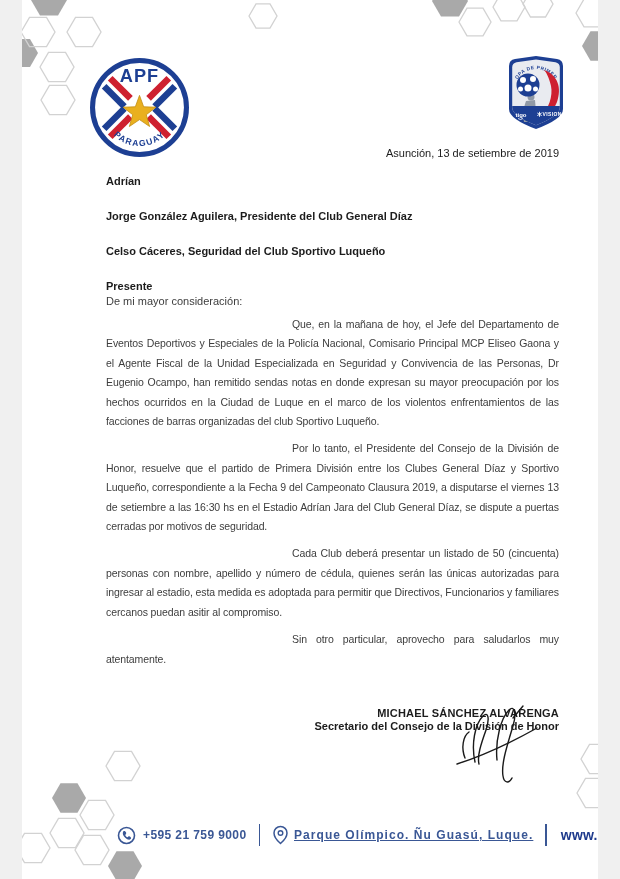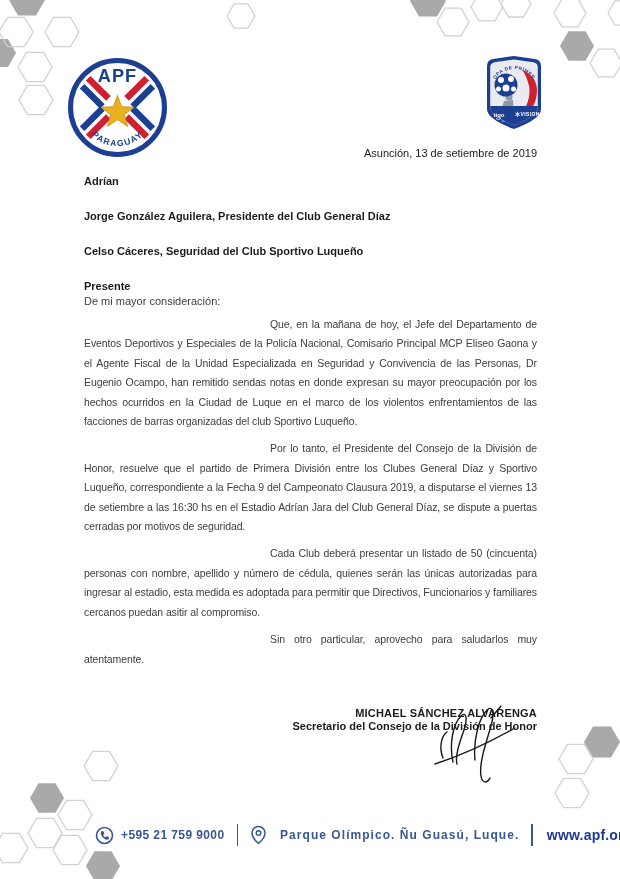--- a/index.html
+++ b/index.html
@@ -3,42 +3,42 @@
 <meta charset="utf-8">
 <style>
   :root{
     --navy:#1e3c8c; --crest-blue:#1d3f93; --red:#ce2030; --gold:#e9b01f; --gold-dark:#c28d12;
     --footer-text:#3a5795; --website-text:#1e3a8c; --body-text:#3d3d3d; --heading-text:#1c1c1c;
     --hex-gray:#a9a9a9; --hex-outline:#d2d2d2; --shield-silver:#e9ebf0; --silhouette-gray:#9099a6;
   }
   *{margin:0;padding:0;box-sizing:border-box;}
   html,body{background:#f0f0f0;}
   body{font-family:"Liberation Sans","DejaVu Sans",sans-serif;}
-  .page{position:relative;width:620px;height:879px;background:#ffffff;overflow:hidden;margin:0 auto;}
+  .page{position:relative;width:576px;height:879px;background:#ffffff;overflow:hidden;margin:0 auto;}
   .hex-layer{position:absolute;inset:0;pointer-events:none;}
   .hex-fill{fill:var(--hex-gray);}
   .hex-line{fill:none;stroke:var(--hex-outline);stroke-width:1.3;}
   .apf-logo{position:absolute;left:67px;top:57px;width:101px;height:101px;}
   .copa-logo{position:absolute;left:484px;top:55px;width:60px;height:75px;}
   .content{position:absolute;left:84px;top:0;width:453px;}
   .date-line{margin-top:147px;text-align:right;font-size:11px;font-weight:normal;color:var(--heading-text);line-height:12px;}
   .head-line{margin-top:24px;font-size:11px;font-weight:bold;color:var(--heading-text);line-height:11px;}
   .head-line.first{margin-top:17px;}
   .presente span{text-underline-offset:2px;}
   .salutation{margin-top:4px;font-size:11px;color:var(--body-text);line-height:11px;}
   .body-par{margin-top:8px;font-size:10.5px;letter-spacing:-0.1px;line-height:19.4px;
     text-align:justify;text-indent:186px;color:var(--body-text);}
   .body-par.p-first{margin-top:16px;}
   .sig-block{margin-top:38px;text-align:right;font-weight:bold;color:var(--heading-text);line-height:13px;}
   .sig-name{font-size:11px;letter-spacing:0.2px;}
   .sig-title{font-size:11px;}
   .scribble{position:absolute;left:415px;top:700px;width:110px;height:90px;pointer-events:none;}
   .footer{position:absolute;left:95px;top:820px;height:30px;display:flex;align-items:center;white-space:nowrap;color:var(--footer-text);}
   .f-text{font-size:12px;font-weight:bold;margin-left:7px;letter-spacing:0.4px;}
-  .f-text.address{letter-spacing:1.05px;margin-left:13px;}
+  .f-text.address{letter-spacing:1.05px;margin-left:5px;text-decoration:underline;}
   .f-sep{display:inline-block;width:1.5px;height:22px;background:var(--footer-text);margin:0 12px;}
   .f-web{font-size:14px;font-weight:bold;color:var(--website-text);letter-spacing:0.2px;margin-left:2px;}
   .icon-svg{display:block;}
 </style>
 </head>
 <body>
 
 <div class="page">
 
   <svg id="hex-layer" class="hex-layer" viewBox="0 0 620 879" width="620" height="879">

